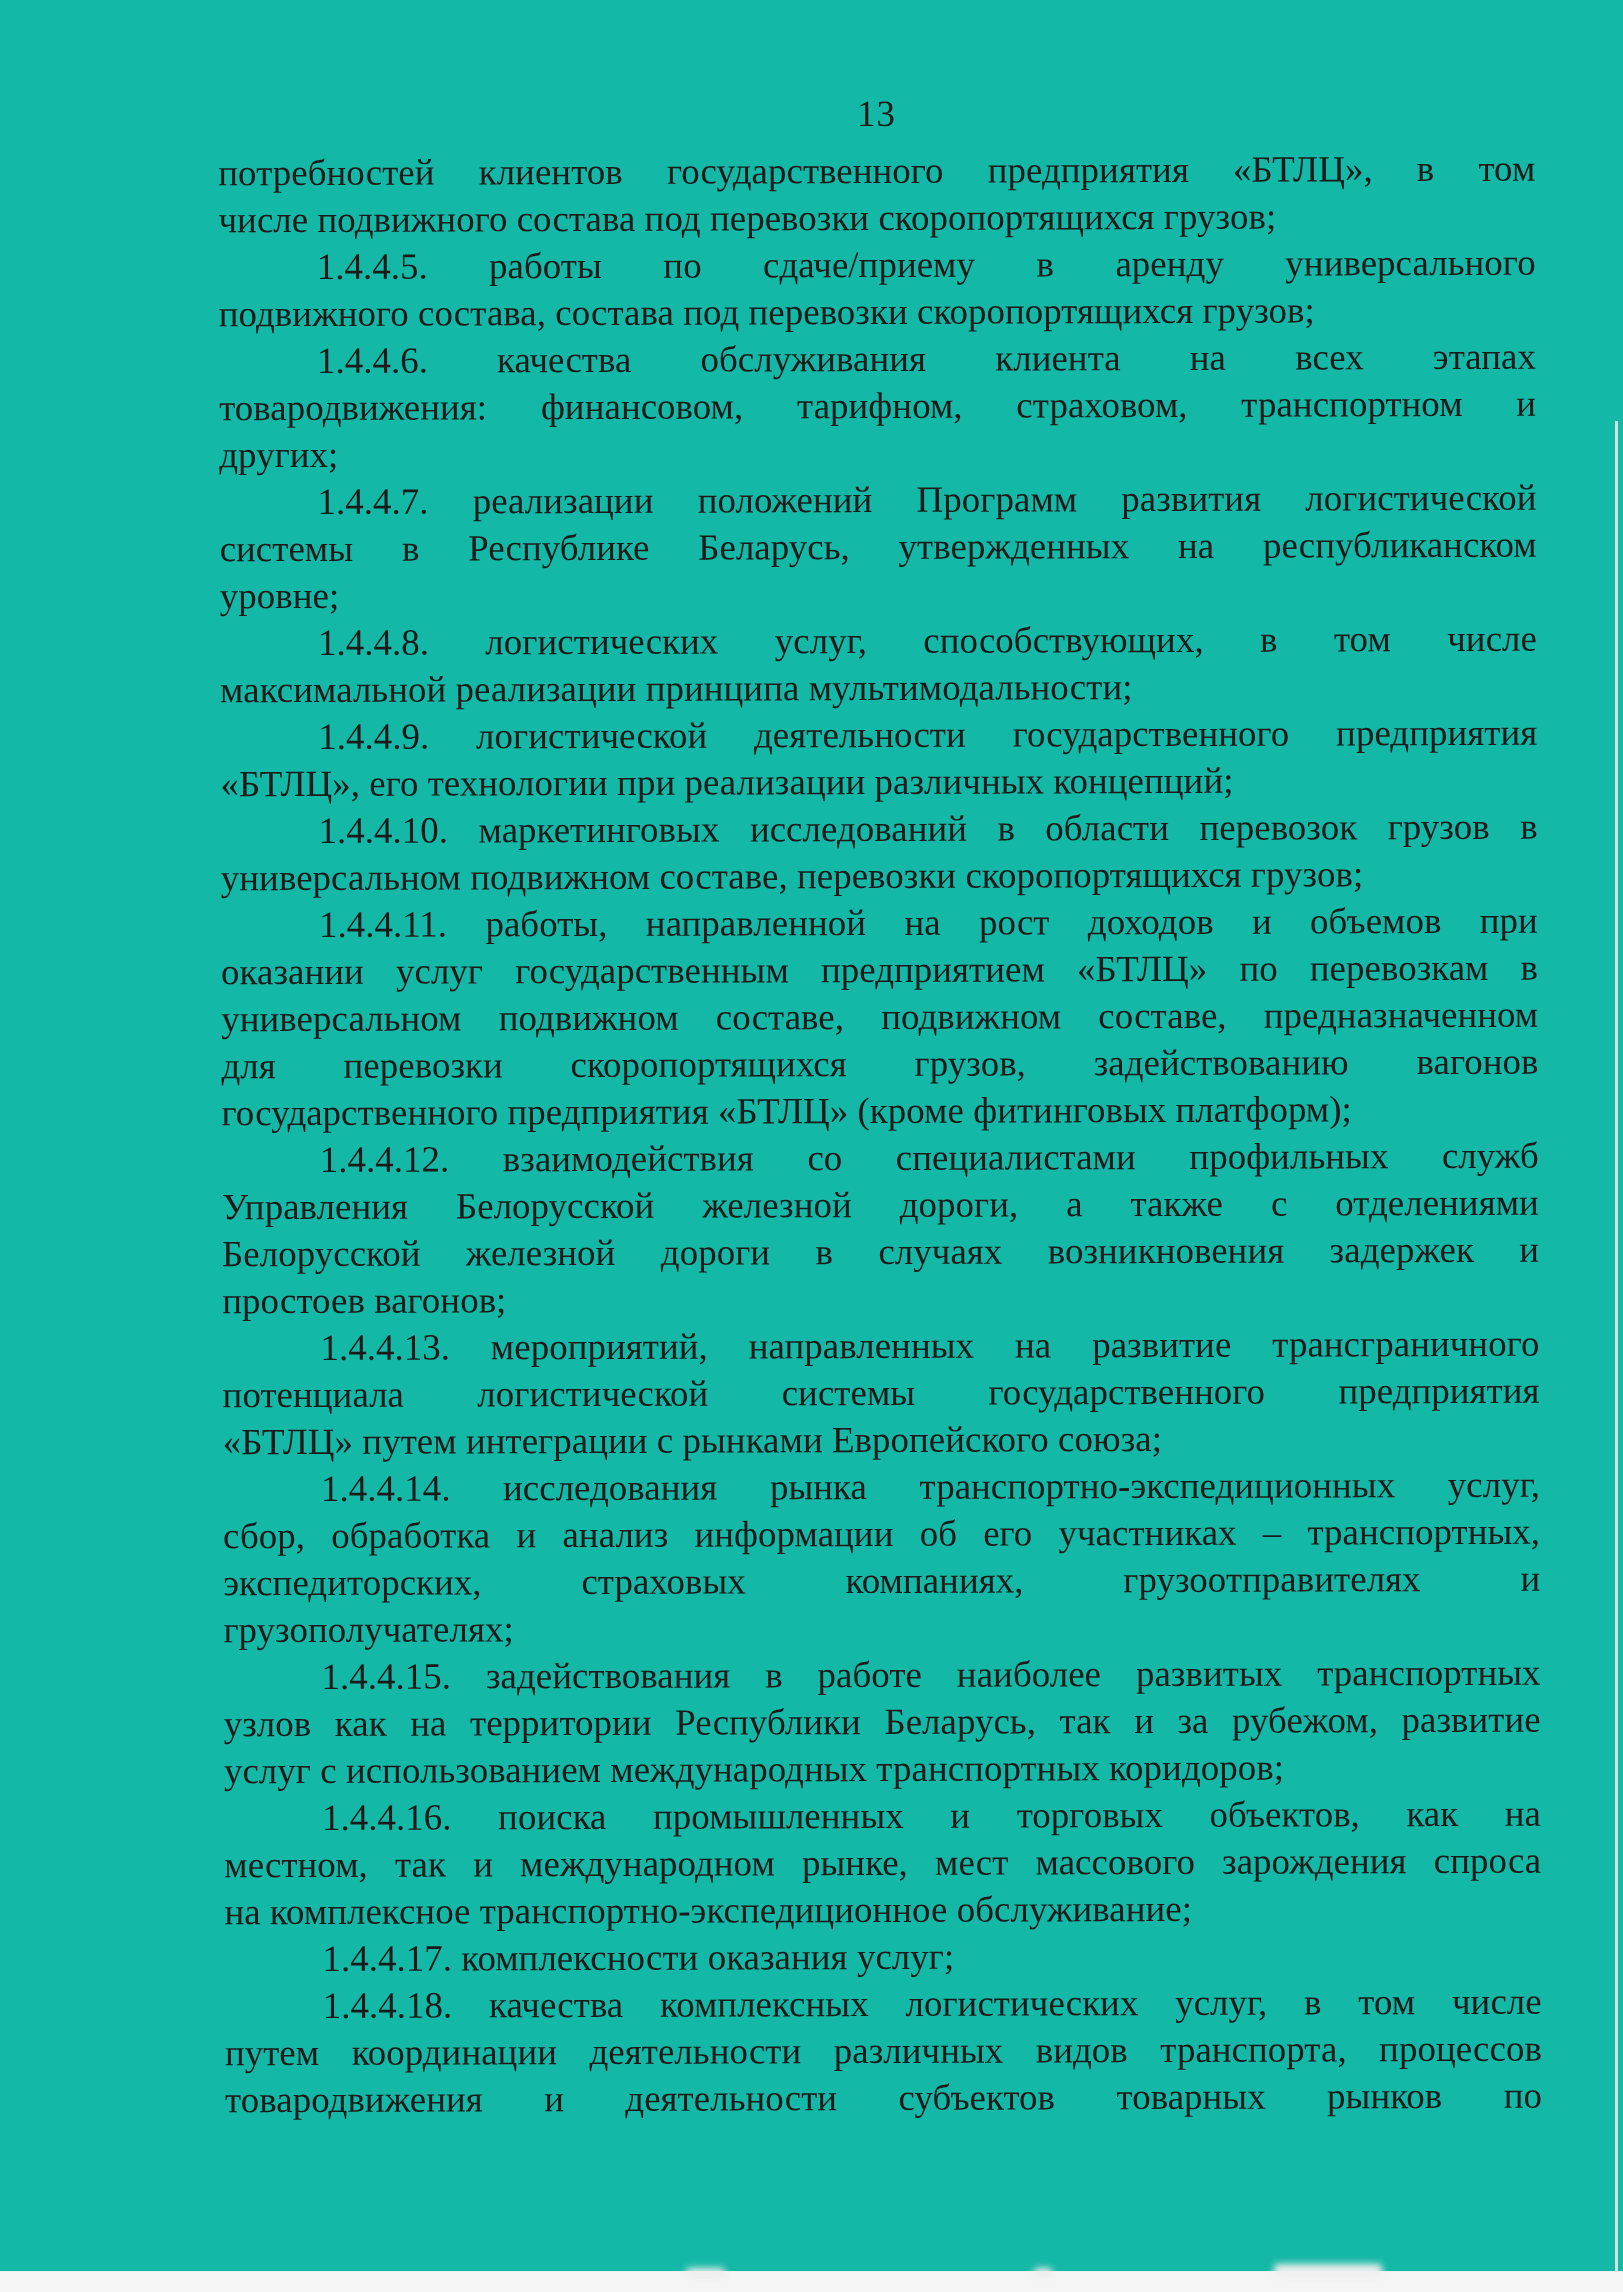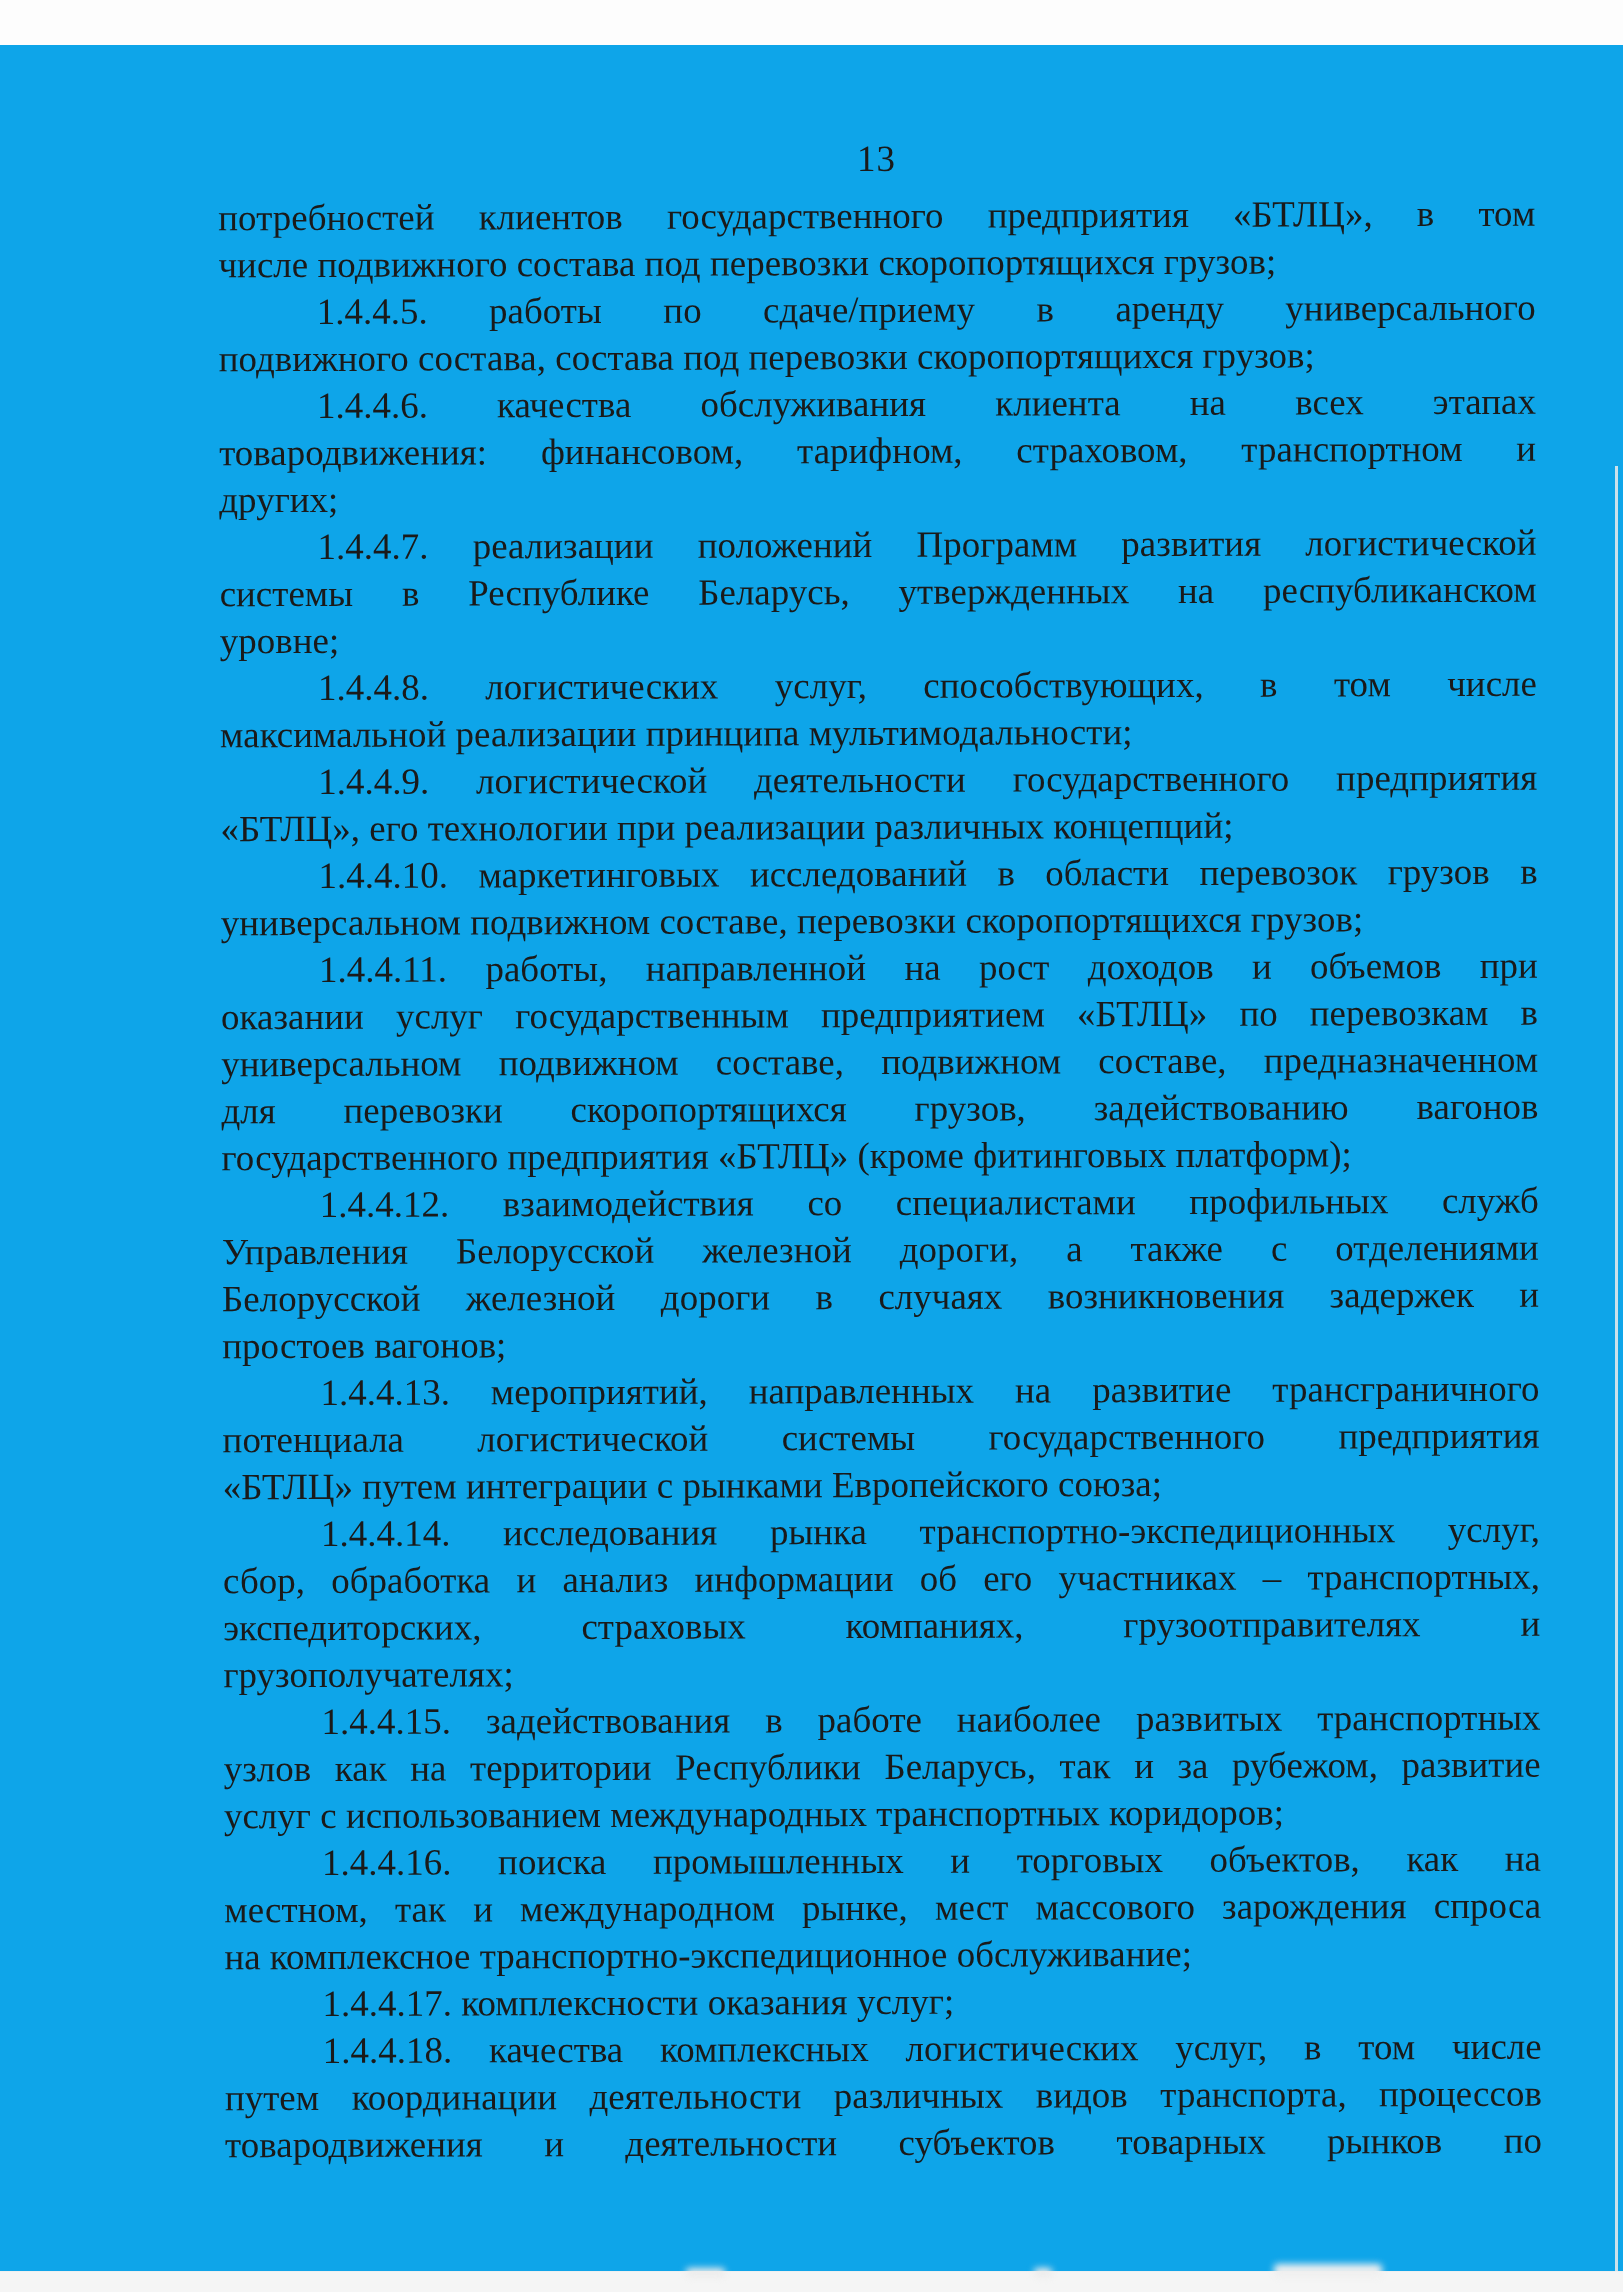--- a/index.html
+++ b/index.html
@@ -12,22 +12,21 @@
     height: 2293px;
     position: relative;
     overflow: hidden;
     font-family: "Liberation Serif", "DejaVu Serif", serif;
     color: #1a1a1a;
     background: #fdfdfd;
   }
   .page {
     position: absolute;
     inset: 0;
-    background: #0ea5e9;
-    margin-top: 45px;
+    background: #14b8a6;
   }
   .content {
     position: absolute;
     left: 218px;
     top: 94px;
     width: 1317px;
     transform: rotate(-0.2deg);
     transform-origin: 50% 0;
   }
   .page-number {

